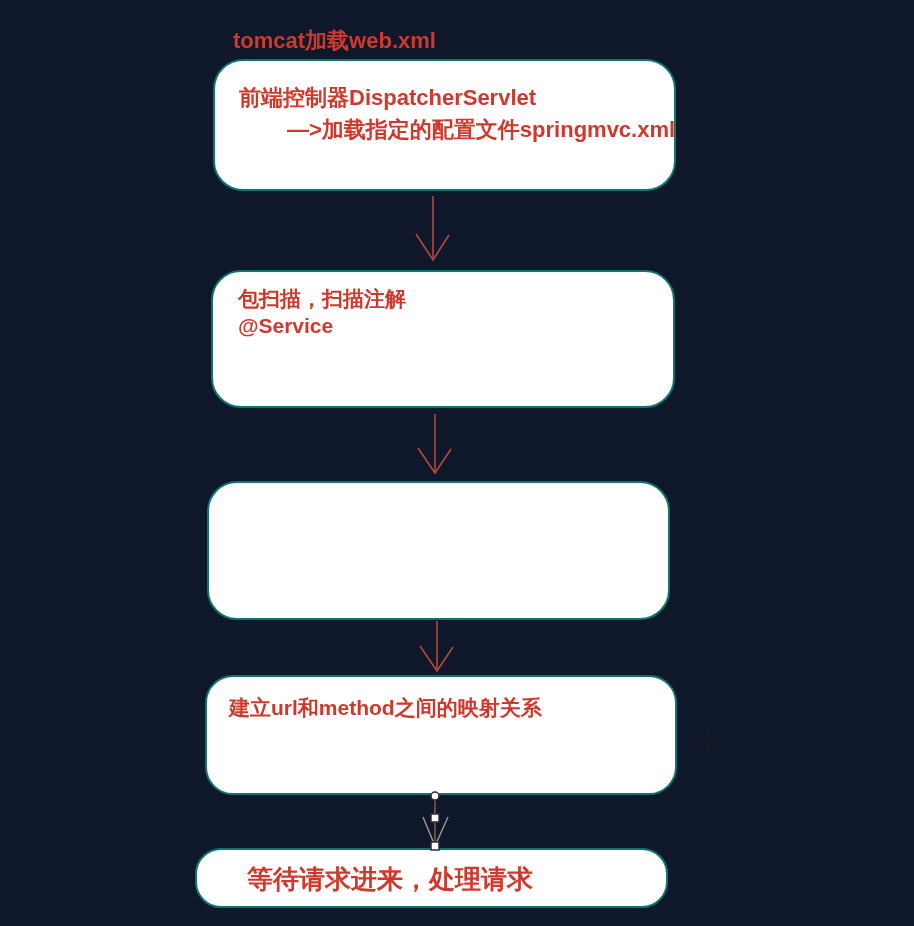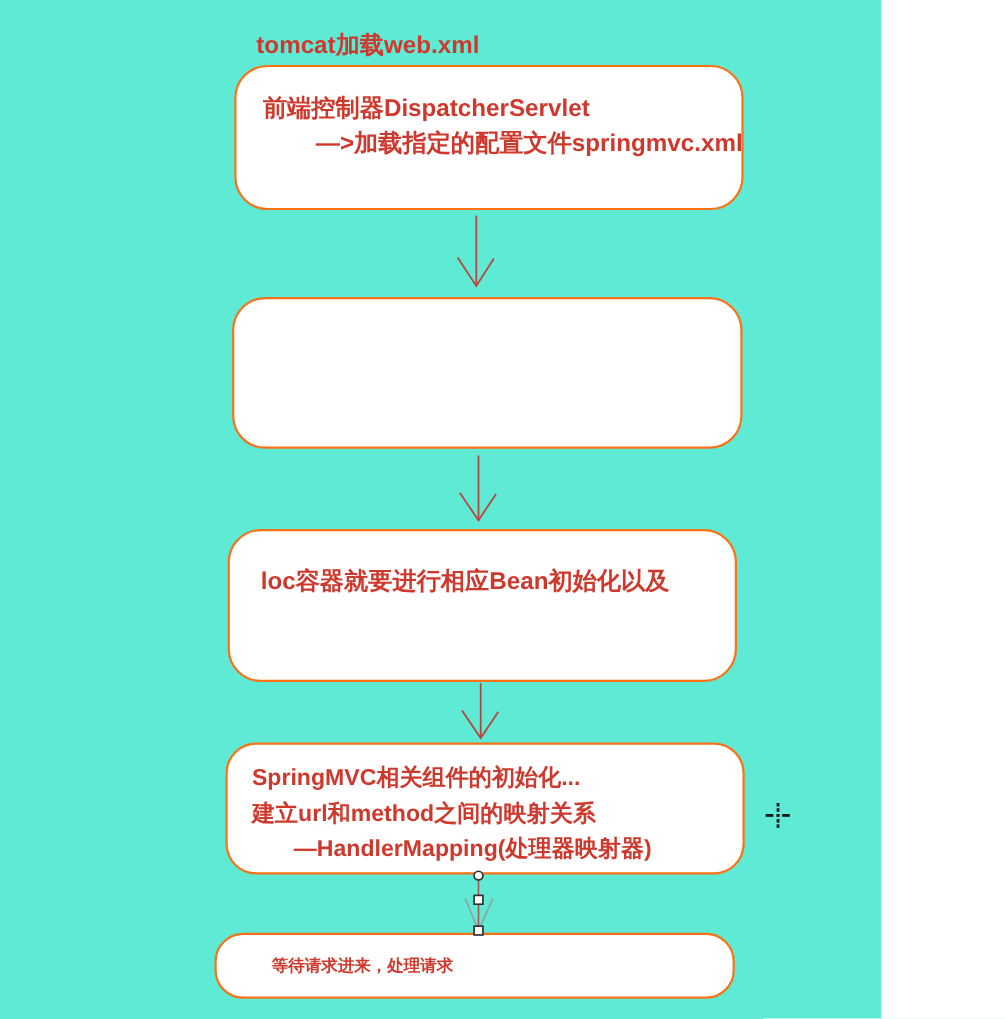--- a/index.html
+++ b/index.html
@@ -2,39 +2,39 @@
 <html lang="zh"><head>
 <meta charset="utf-8">
 <style>
   html, body {
     margin: 0;
     padding: 0;
     background: #ffffff;
   }
   #canvas {
     position: relative;
-    width: 801px;
+    width: 914px;
     height: 926px;
-    background: #5eead4;
+    background: #0f172a;
     overflow: hidden;
     font-family: "Liberation Sans", "DejaVu Sans", sans-serif;
   }
   .diagram-title {
     position: absolute;
     left: 233px;
     top: 26px;
     font-size: 22px;
     font-weight: 600;
     color: #cf392d;
     white-space: pre;
   }
   .flow-node {
     position: absolute;
     box-sizing: border-box;
-    border: 2px solid #f97316;
+    border: 2px solid #0f766e;
     background: #ffffff;
     color: #cf392d;
     font-weight: 600;
   }
   .node-line {
     display: block;
     white-space: pre;
   }
   
   .node1 {
@@ -73,21 +73,21 @@
     font-size: 21px;
     line-height: 32px;
   }
   .node4 .indent-3 { padding-left: 38px; }
   
   .node5 {
     left: 195px; top: 848px;
     width: 473px; height: 60px;
     border-radius: 26px;
     padding: 16px 0 0 50px;
-    font-size: 15px;
+    font-size: 26px;
     line-height: 26px;
   }
   #connector-layer {
     position: absolute;
     left: 0; top: 0;
     width: 914px; height: 926px;
     pointer-events: none;
   }
 </style>
 </head>
@@ -96,30 +96,29 @@
 <div id="canvas">
 
   <div class="diagram-title">tomcat加载web.xml</div>
 
   <div class="flow-node node1">
     <span class="node-line">前端控制器DispatcherServlet</span>
     <span class="node-line indent-2">—&gt;加载指定的配置文件springmvc.xml</span>
   </div>
 
   <div class="flow-node node2">
+    <span class="node-line">包扫描，扫描注解</span>
+    <span class="node-line">@Service</span>
   </div>
 
   <div class="flow-node node3">
-    <span class="node-line">loc容器就要进行相应Bean初始化以及</span>
   </div>
 
   <div class="flow-node node4">
-    <span class="node-line">SpringMVC相关组件的初始化...</span>
     <span class="node-line">建立url和method之间的映射关系</span>
-    <span class="node-line indent-3">—HandlerMapping(处理器映射器)</span>
   </div>
 
   <div class="flow-node node5">
     <span class="node-line">等待请求进来，处理请求</span>
   </div>
 
   <svg id="connector-layer" viewBox="0 0 914 926" xmlns="http://www.w3.org/2000/svg">
 
     <g stroke="#b5473d" stroke-width="1.6" fill="none">
       <line x1="433" y1="196" x2="433" y2="259"></line>

